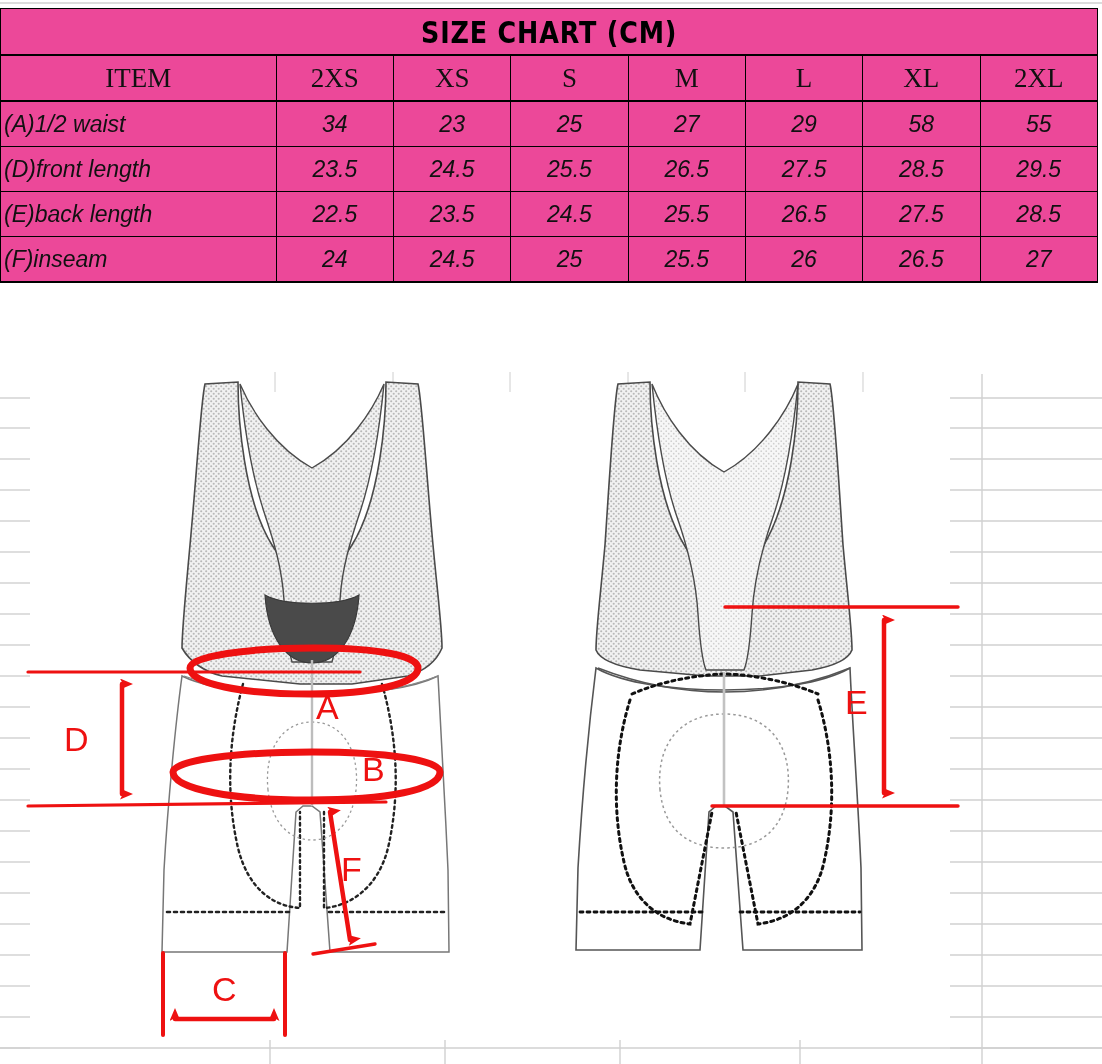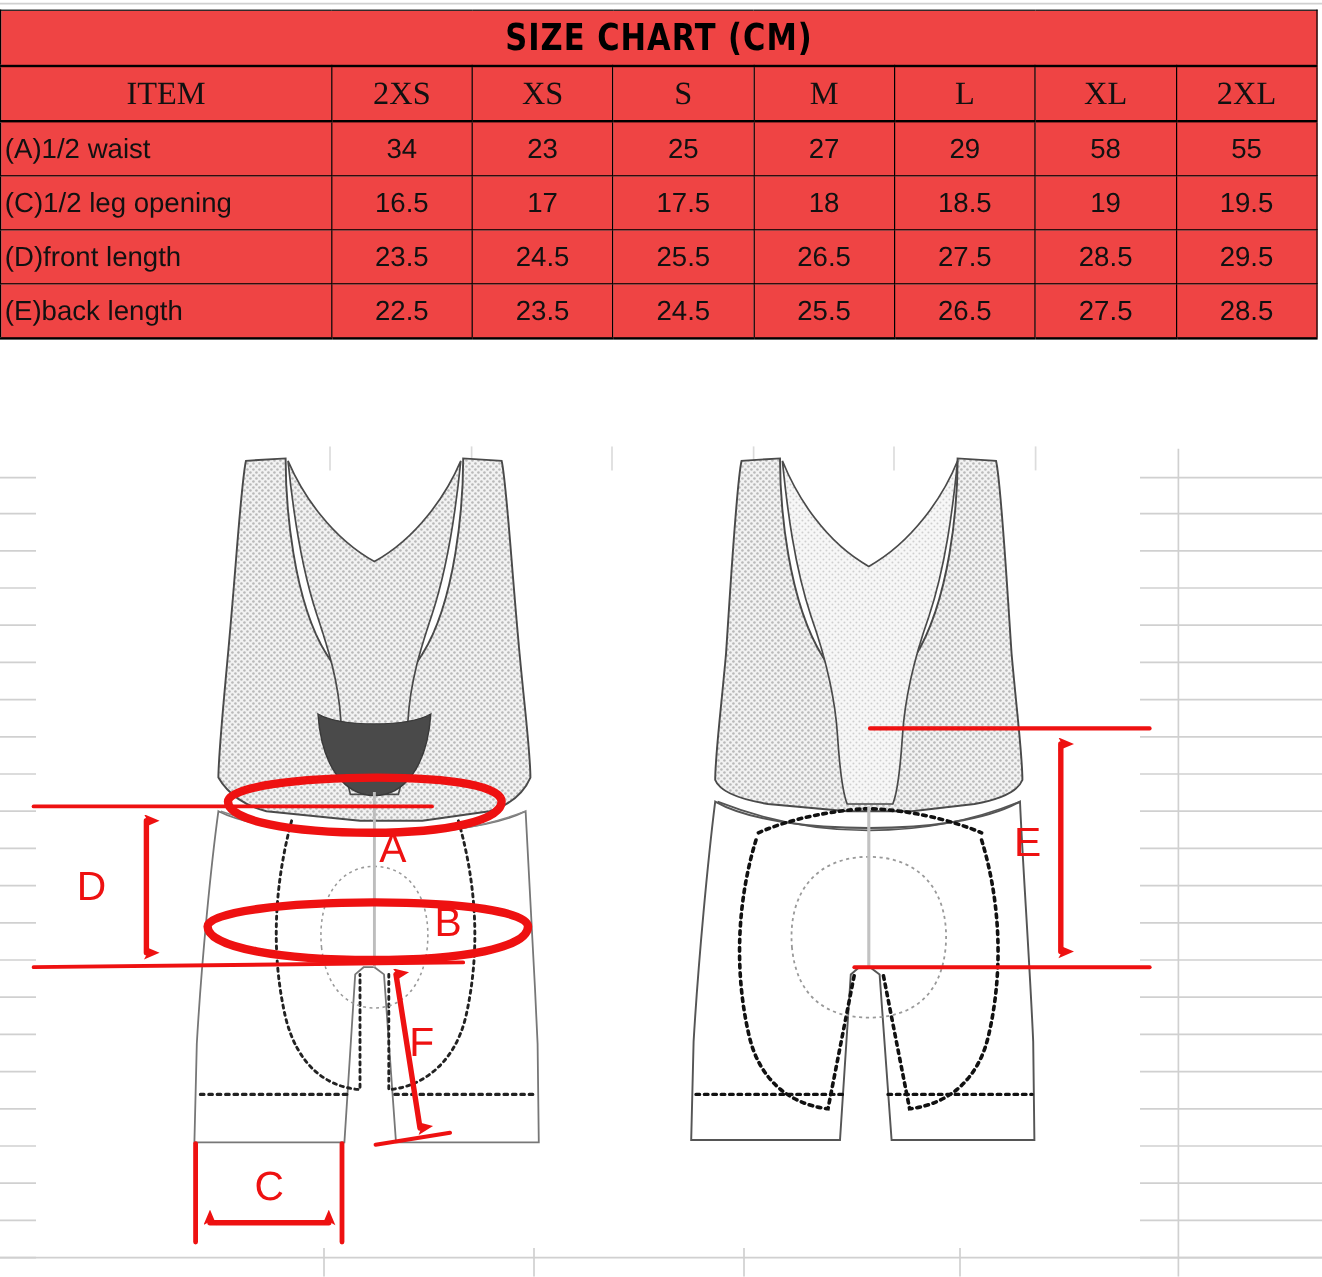--- a/index.html
+++ b/index.html
@@ -34,21 +34,21 @@
     border-collapse: collapse;
     width: 1098px;
     table-layout: fixed;
     background: #fff;
   }
   table.size-chart td, table.size-chart th {
     border: 1px solid #000;
     padding: 0;
     text-align: center;
     vertical-align: middle;
-    background: #ef4444;
+    background: #ec4899;
   }
   tr.title-row td {
     height: 45px;
     border-left: 1px solid #000;
     border-right: 1px solid #000;
     border-top: 1px solid #000;
     border-bottom: 2px solid #000;
   }
   .title-text {
     font-family: "DejaVu Sans", sans-serif;
@@ -65,20 +65,21 @@
     font-weight: 400;
     border-bottom: 2px solid #000;
     color: #111;
     font-family: Liberation Serif, serif;
   }
   tr.head-row td.item-head { font-size: 27px; }
   tr.data-row td {
     height: 44px;
     font-size: 23px;
     color: #111;
+    font-style: italic;
   }
   tr.data-row td.row-label {
     text-align: left;
     padding-left: 3px;
     font-size: 23px;
   }
   tr.data-row:last-child td {
     border-bottom: 2px solid #000;
   }
 
@@ -222,30 +223,20 @@
         <td>34</td>
         <td>23</td>
         <td>25</td>
         <td>27</td>
         <td>29</td>
         <td>58</td>
         <td>55</td>
       </tr>
 
 
-      <tr class="data-row">
-        <td class="row-label">(C)1/2 leg opening</td>
-        <td>16.5</td>
-        <td>17</td>
-        <td>17.5</td>
-        <td>18</td>
-        <td>18.5</td>
-        <td>19</td>
-        <td>19.5</td>
-      </tr>
 
       <tr class="data-row">
         <td class="row-label">(D)front length</td>
         <td>23.5</td>
         <td>24.5</td>
         <td>25.5</td>
         <td>26.5</td>
         <td>27.5</td>
         <td>28.5</td>
         <td>29.5</td>
@@ -255,20 +246,30 @@
         <td class="row-label">(E)back length</td>
         <td>22.5</td>
         <td>23.5</td>
         <td>24.5</td>
         <td>25.5</td>
         <td>26.5</td>
         <td>27.5</td>
         <td>28.5</td>
       </tr>
 
+      <tr class="data-row">
+        <td class="row-label">(F)inseam</td>
+        <td>24</td>
+        <td>24.5</td>
+        <td>25</td>
+        <td>25.5</td>
+        <td>26</td>
+        <td>26.5</td>
+        <td>27</td>
+      </tr>
     </tbody>
   </table>
 </div>
 
 <svg id="art" viewBox="0 0 1102 1064" width="1102" height="1064">
   <defs>
 
     <pattern id="mesh" width="5" height="5" patternUnits="userSpaceOnUse">
       <rect width="5" height="5" fill="#f2f2f2"></rect>
       <circle cx="1.2" cy="1.2" r="1.05" fill="#b9b9b9"></circle>

